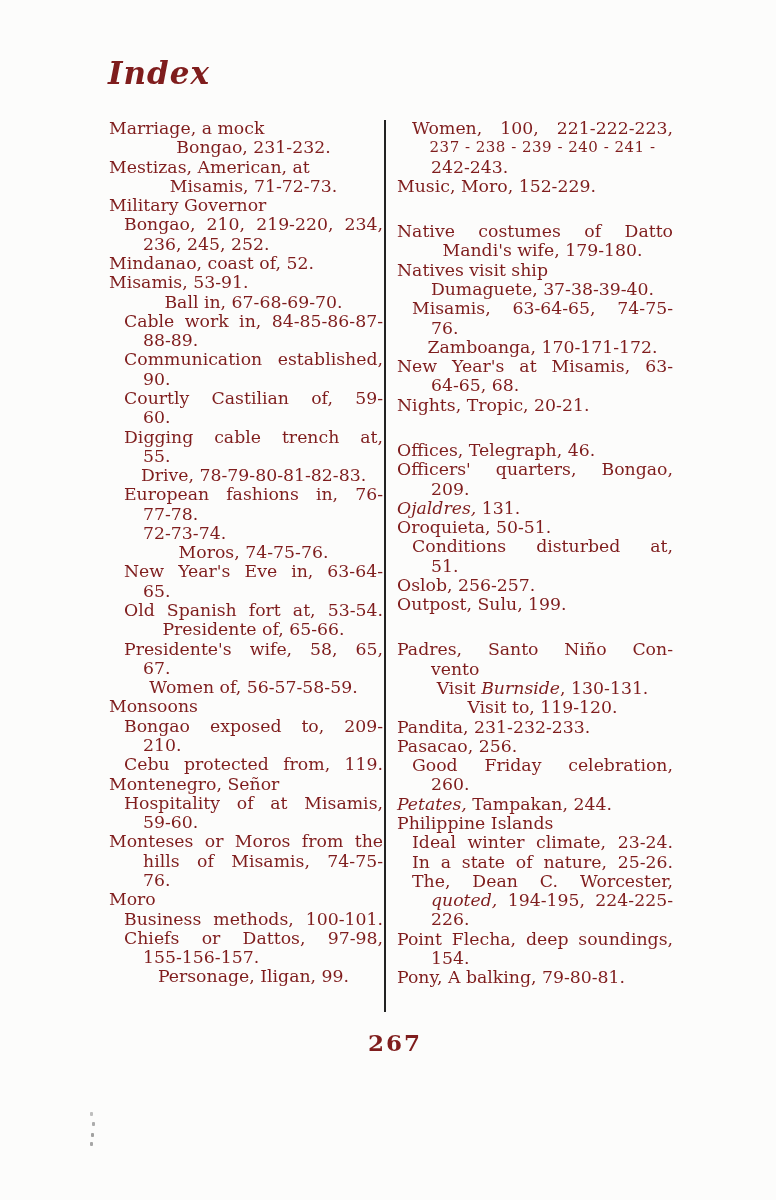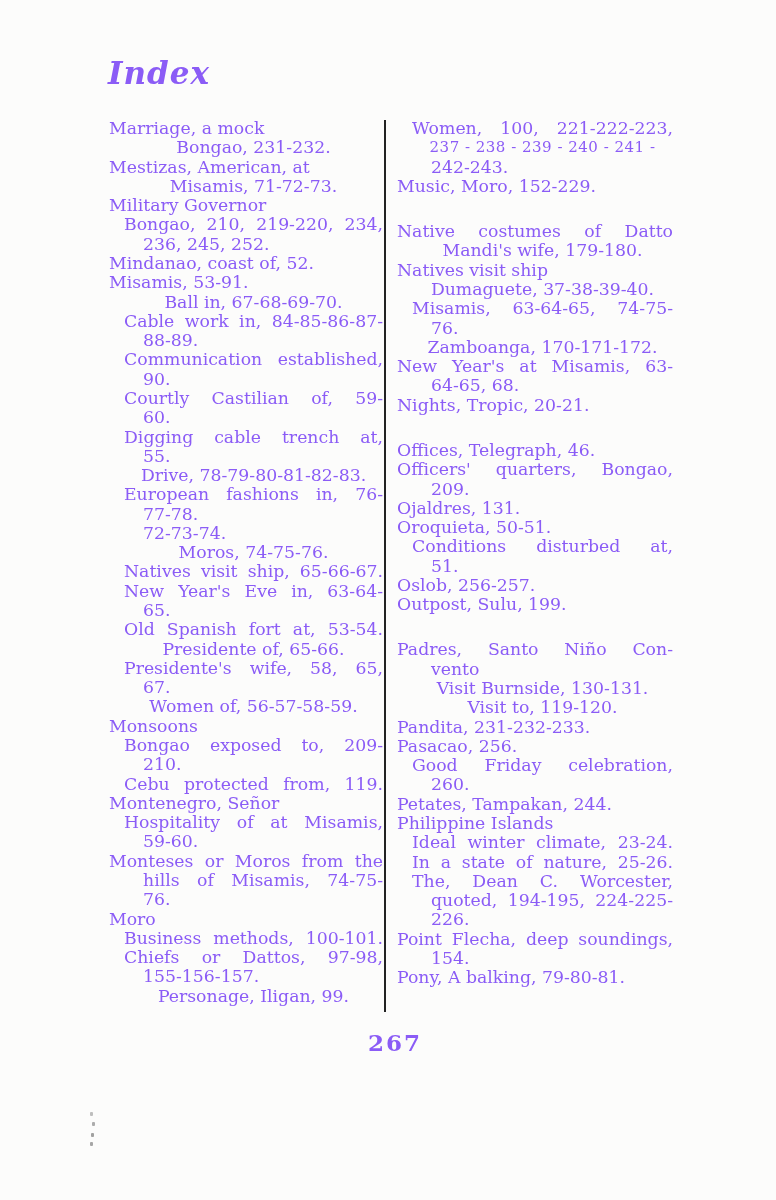--- a/index.html
+++ b/index.html
@@ -1,41 +1,41 @@
 <!DOCTYPE html>
 <html><head>
 <meta charset="utf-8">
 <style>
   html,body{margin:0;padding:0;}
   .page{
     position:relative;
     width:776px;height:1200px;
     background:#fcfcfb;
-    color:#8b5cf6;
+    color:#7f1d1d;
     font-family:"DejaVu Serif","Liberation Serif",serif;
     overflow:hidden;
   }
   .title{
     position:absolute;left:108px;top:55px;
     font-size:31px;font-weight:700;font-style:italic;
     letter-spacing:1px;
   }
   .col{position:absolute;top:119px;width:274px;}
   .col-left{left:109px;}
   .col-right{left:397px;width:276px;}
   .line{
     font-size:17.3px;line-height:19.28px;
     white-space:normal;
   }
   .i0{padding-left:0;}
   .i1{padding-left:15px;text-align:center;}
   .i2{padding-left:34px;}
   .j{text-align:justify;text-align-last:justify;}
   .compact{font-size:15px;letter-spacing:.5px;}
-  .it{margin-top:8px;}
+  .it{font-style:italic;margin-top:8px;}
   .gap{height:26px;}
   .divider{
     position:absolute;left:384px;top:120px;
     width:2px;height:892px;background:#222;
   }
   .pagenum{
     position:absolute;left:368px;top:1029px;
     font-size:23px;font-weight:700;letter-spacing:2px;
   }
   .speck{position:absolute;background:#8a8a8a;width:3px;height:4px;border-radius:1px;}
@@ -67,21 +67,20 @@
       <div class="line i2"><span>90.</span></div>
       <div class="line i1 j"><span>Courtly Castilian of, 59-</span></div>
       <div class="line i2"><span>60.</span></div>
       <div class="line i1 j"><span>Digging cable trench at,</span></div>
       <div class="line i2"><span>55.</span></div>
       <div class="line i1"><span>Drive, 78-79-80-81-82-83.</span></div>
       <div class="line i1 j"><span>European fashions in, 76-</span></div>
       <div class="line i2"><span>77-78.</span></div>
       <div class="line i2"><span>72-73-74.</span></div>
       <div class="line i1"><span>Moros, 74-75-76.</span></div>
-      <div class="line i1 j"><span>Natives visit ship, 65-66-67.</span></div>
       <div class="line i1 j"><span>New Year's Eve in, 63-64-</span></div>
       <div class="line i2"><span>65.</span></div>
       <div class="line i1 j"><span>Old Spanish fort at, 53-54.</span></div>
       <div class="line i1"><span>Presidente of, 65-66.</span></div>
       <div class="line i1 j"><span>Presidente's wife, 58, 65,</span></div>
       <div class="line i2"><span>67.</span></div>
       <div class="line i1"><span>Women of, 56-57-58-59.</span></div>
       <div class="line i0"><span>Monsoons</span></div>
       <div class="line i1 j"><span>Bongao exposed to, 209-</span></div>
       <div class="line i2"><span>210.</span></div>

